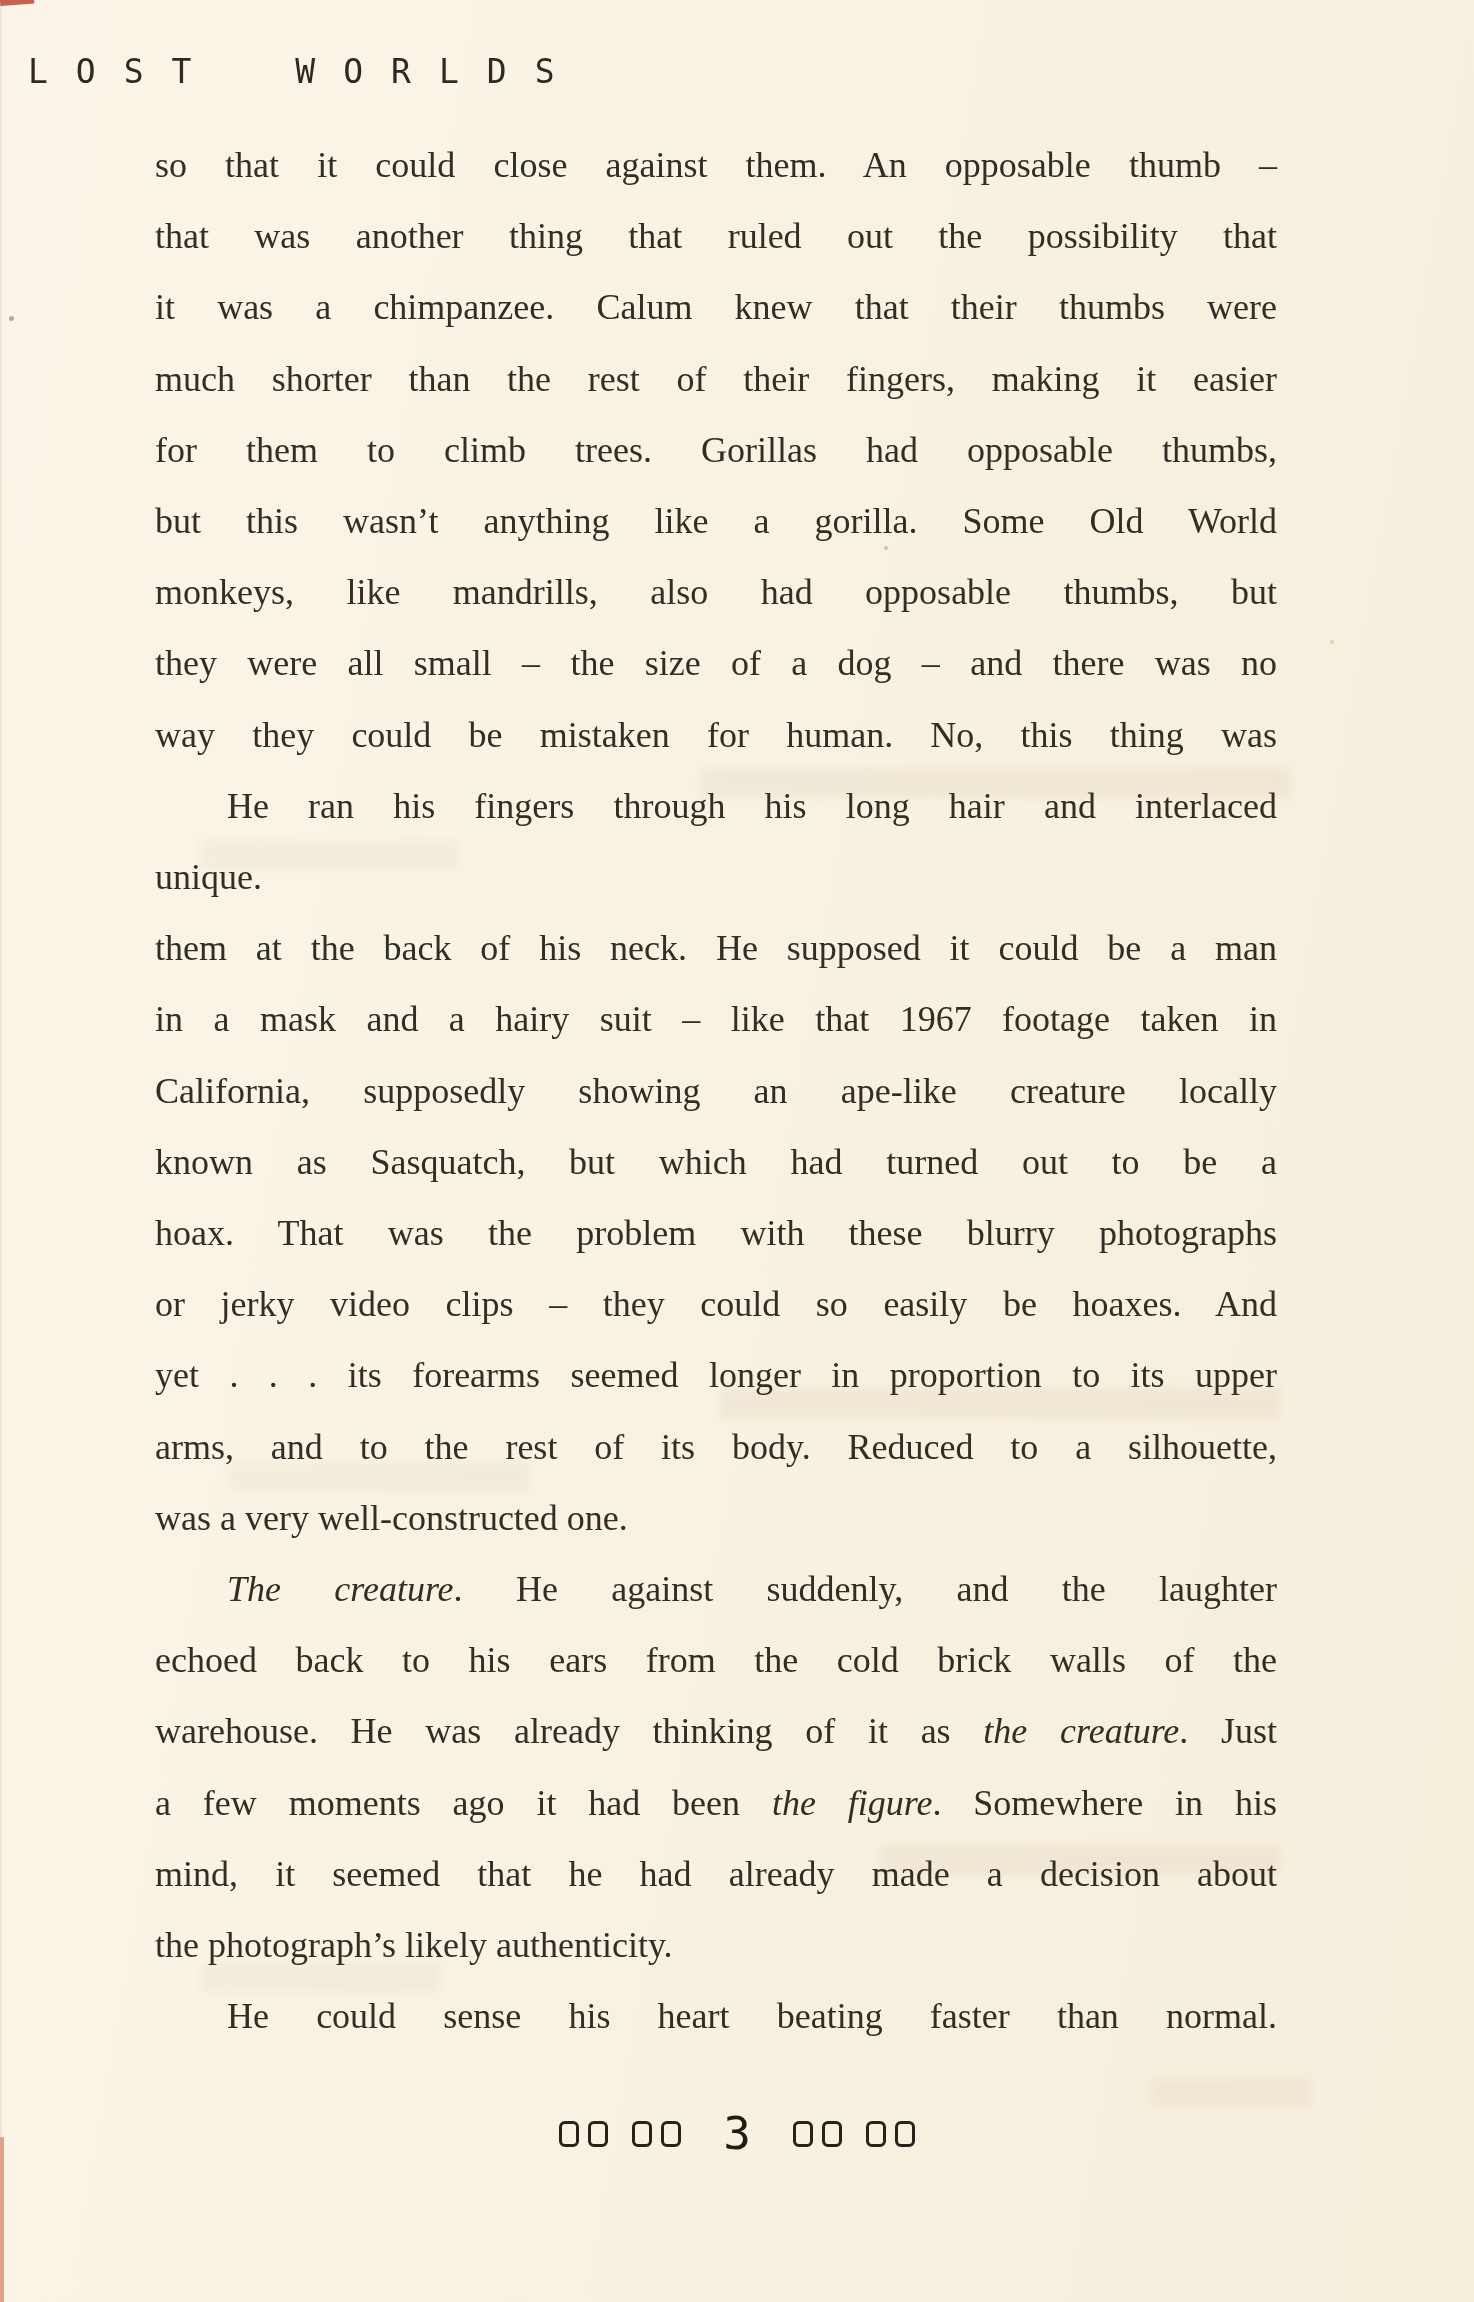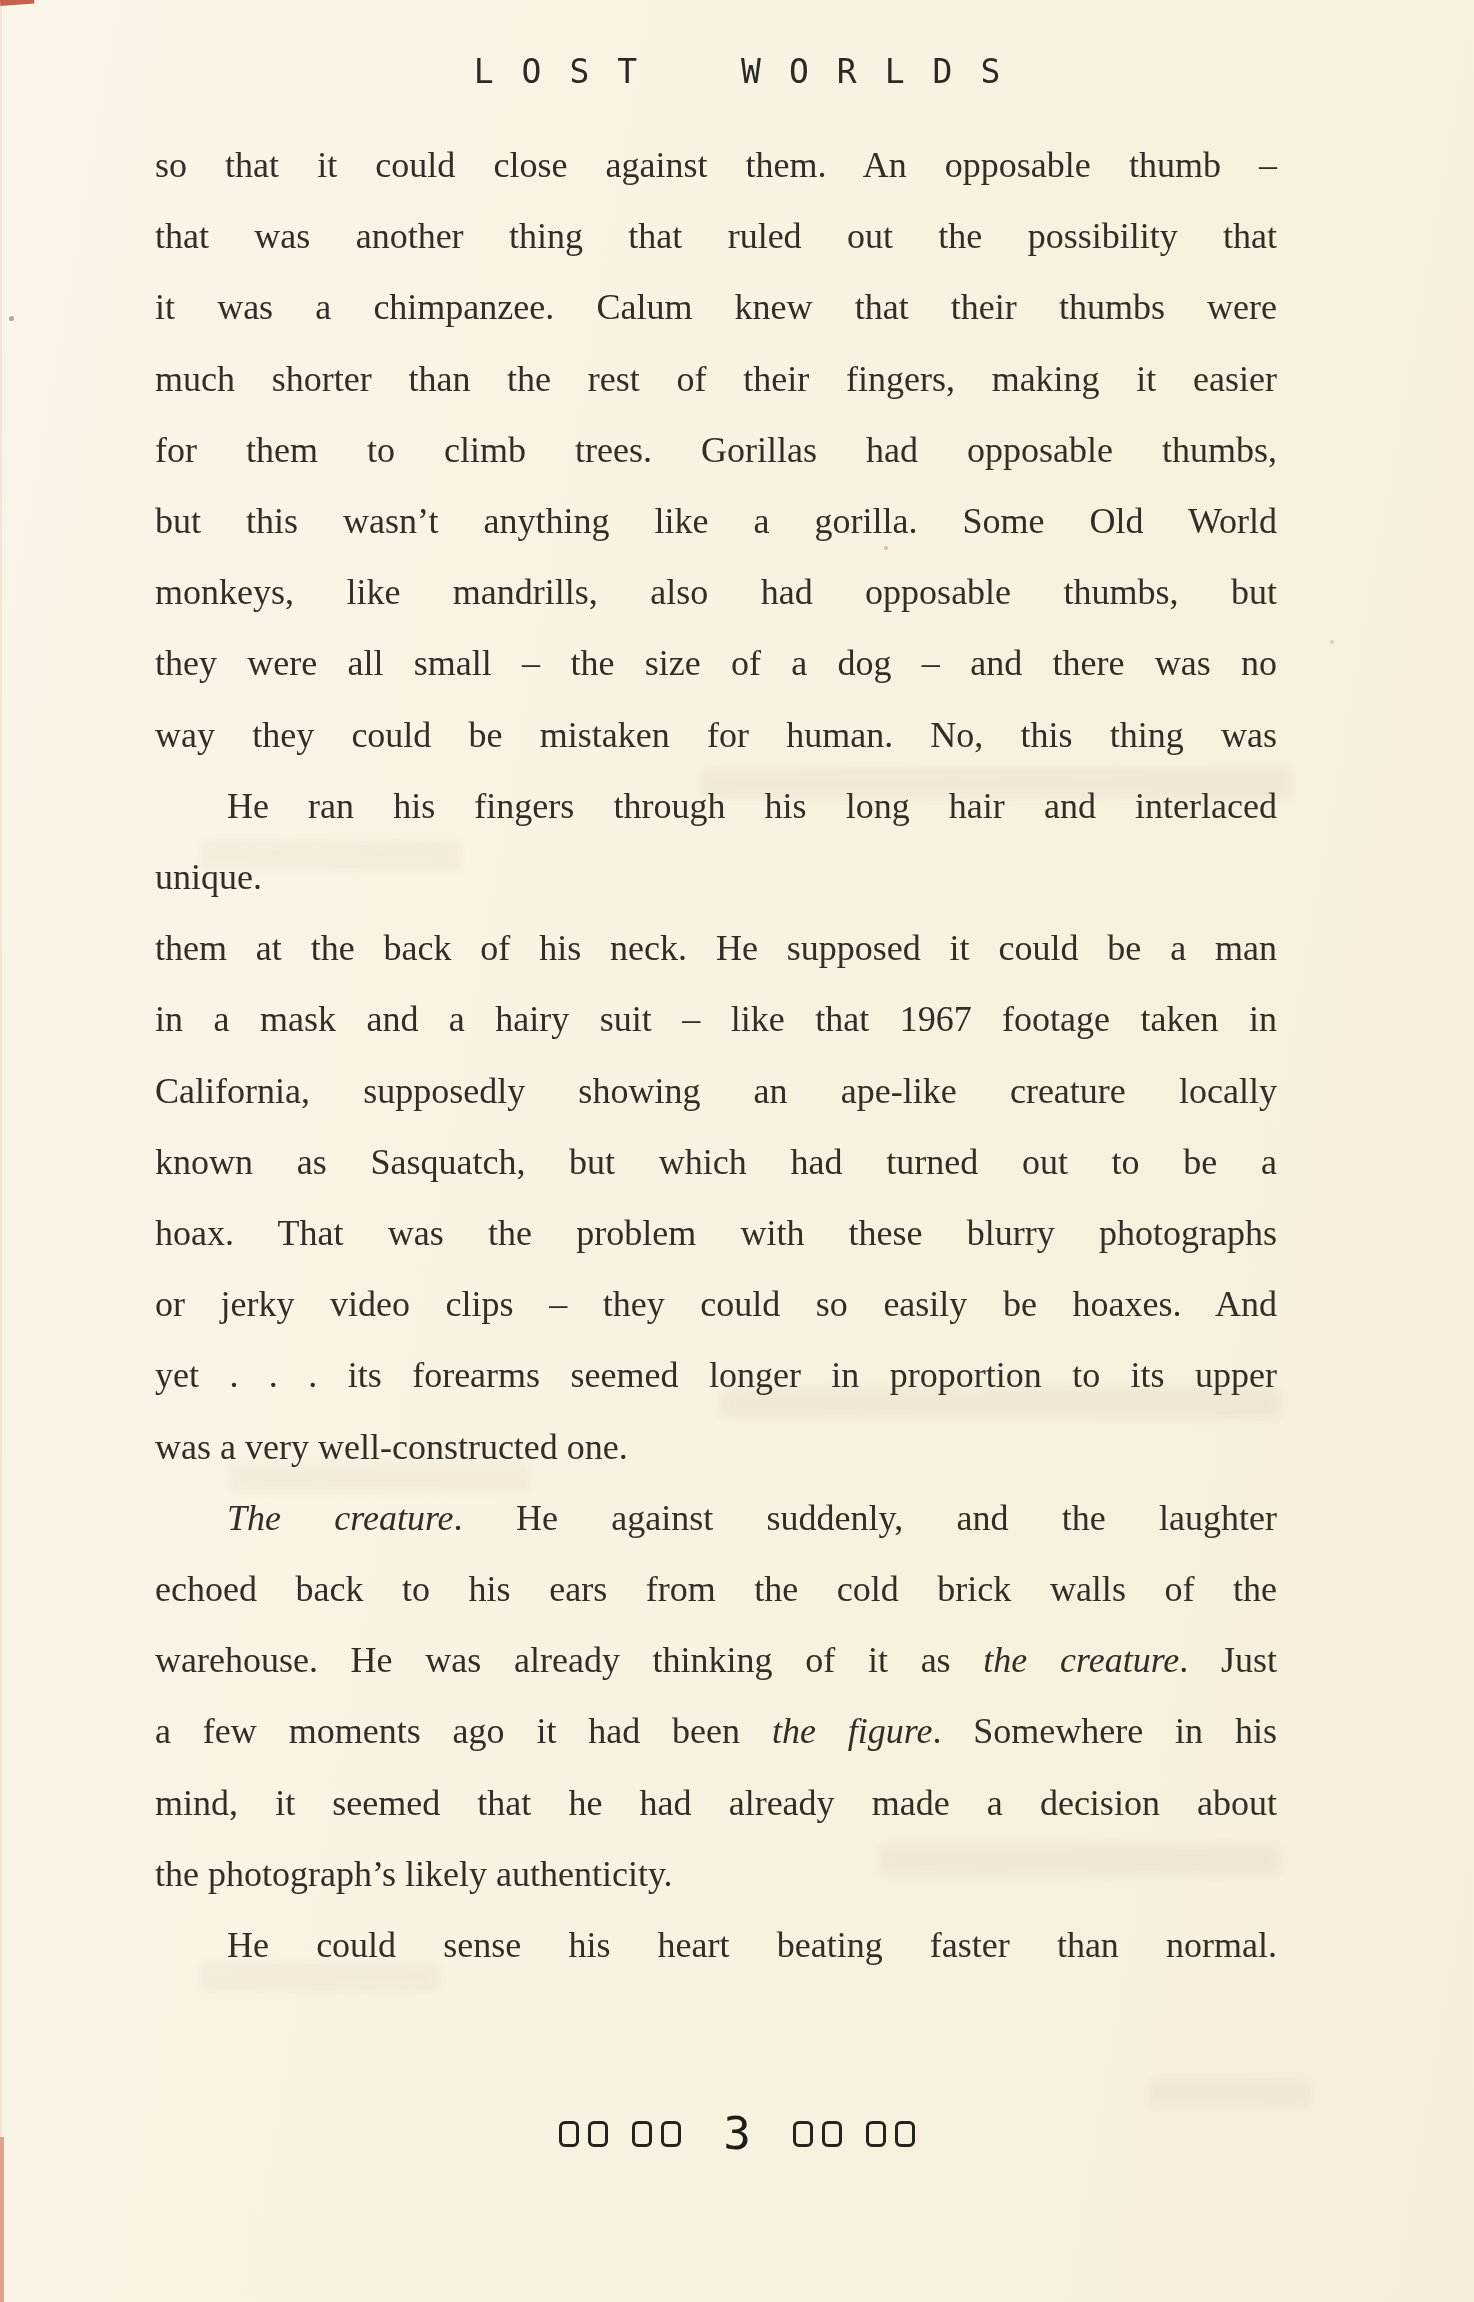--- a/index.html
+++ b/index.html
@@ -7,21 +7,21 @@
     width: 1474px; height: 2302px;
     position: relative;
     overflow: hidden;
     background: linear-gradient(100deg, #faf5e8 0%, #f8f2e2 45%, #f5eedb 100%);
     font-family: "Liberation Serif", serif;
   }
   
   .running-header {
     position: absolute;
     top: 52px; left: 0; right: 0;
-    text-align: center;
+    text-align: left;
     font-family: "DejaVu Sans Mono", monospace;
     font-size: 33px;
     font-weight: 400;
     letter-spacing: 28px;
     word-spacing: 28px;
     text-indent: 28px;
     color: #2d2a25;
   }
   
   .text-block {
@@ -143,20 +143,21 @@
   <div class="line">way they could be mistaken for human. No, this thing was</div>
   <div class="line indent">He ran his fingers through his long hair and interlaced</div>
   <div class="line para-end">unique.</div>
   <div class="line">them at the back of his neck. He supposed it could be a man</div>
   <div class="line">in a mask and a hairy suit – like that 1967 footage taken in</div>
   <div class="line">California, supposedly showing an ape-like creature locally</div>
   <div class="line">known as Sasquatch, but which had turned out to be a</div>
   <div class="line">hoax. That was the problem with these blurry photographs</div>
   <div class="line">or jerky video clips – they could so easily be hoaxes. And</div>
   <div class="line">yet . . . its forearms seemed longer in proportion to its upper</div>
+  <div class="line">arms, and to the rest of its body. Reduced to a silhouette,</div>
   <div class="line para-end">was a very well-constructed one.</div>
   <div class="line indent"><em>The creature</em><span>. He against suddenly, and the laughter</span></div>
   <div class="line">echoed back to his ears from the cold brick walls of the</div>
   <div class="line"><span>warehouse. He was already thinking of it as </span><em>the creature</em><span>. Just</span></div>
   <div class="line"><span>a few moments ago it had been </span><em>the figure</em><span>. Somewhere in his</span></div>
   <div class="line">mind, it seemed that he had already made a decision about</div>
   <div class="line para-end">the photograph’s likely authenticity.</div>
   <div class="line indent">He could sense his heart beating faster than normal.</div>
 </div>
 

